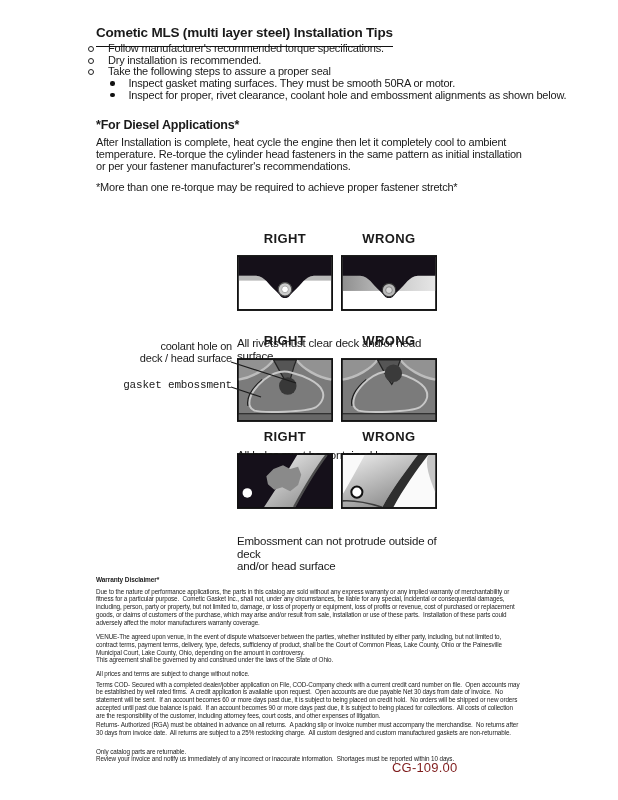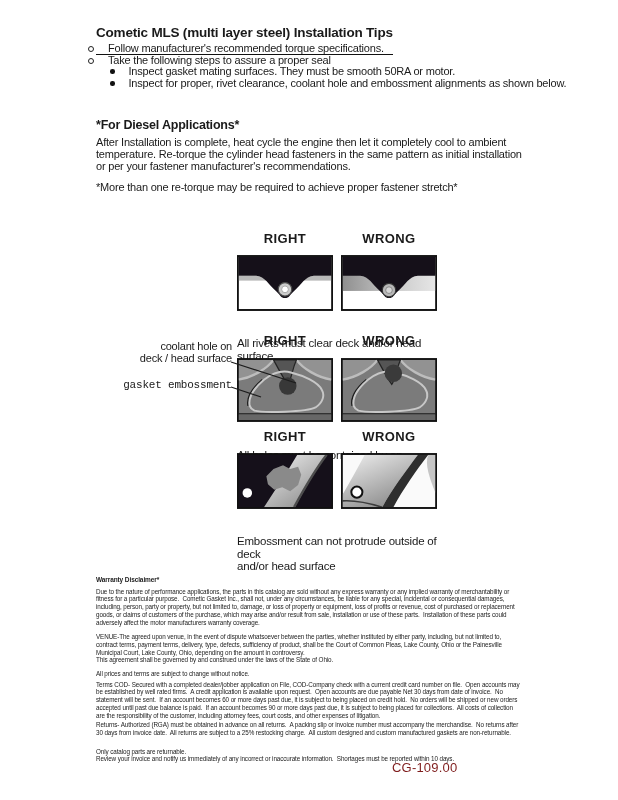--- a/index.html
+++ b/index.html
@@ -1,19 +1,19 @@
 <!DOCTYPE html>
 <html><head>
 <meta charset="utf-8">
 <style>
   html,body{margin:0;padding:0;background:#ffffff;}
   .page{position:relative;width:618px;height:800px;background:#ffffff;overflow:hidden;
         font-family:"Liberation Sans",sans-serif;color:#1a1a1a;}
   .title{position:absolute;left:96px;top:25px;font-size:13.5px;font-weight:bold;letter-spacing:-0.2px;
-         border-bottom:1.5px solid #111;padding-bottom:14px;white-space:nowrap;}
+         border-bottom:1.5px solid #111;padding-bottom:6px;white-space:nowrap;}
   .tips{position:absolute;left:88px;top:43px;font-size:11px;letter-spacing:-0.2px;line-height:11.7px;}
   .tip-row{display:flex;align-items:flex-start;white-space:nowrap;gap:10px;}
   .tip-row.sub{margin-left:22px;}
   .b-circle{flex:0 0 auto;width:4px;height:4px;border:1px solid #222;border-radius:50%;margin:3px 4px 0 0;}
   .b-dot{flex:0 0 auto;width:4.5px;height:4.5px;background:#111;border-radius:50%;margin:3px 4px 0 0;}
   .diesel{position:absolute;left:96px;top:119px;font-size:11px;letter-spacing:-0.2px;line-height:12px;}
   .diesel h2{margin:0 0 5px 0;font-size:12.5px;letter-spacing:-0.2px;}
   .diesel p{margin:0 0 9px 0;white-space:pre-line;}
   .diesel p.note{margin:0;}
   .dgroup{position:absolute;width:200px;}
@@ -40,20 +40,24 @@
 
   <div class="title">Cometic MLS (multi layer steel) Installation Tips</div>
 
   <div class="tips">
     <div class="tip-row">
         <span class="b-circle"></span>
         <span>Follow manufacturer's recommended torque specifications.</span>
       </div>
     <div class="tip-row">
         <span class="b-circle"></span>
+        <span>Dry installation is recommended.</span>
+      </div>
+    <div class="tip-row">
+        <span class="b-circle"></span>
         <span>Take the following steps to assure a proper seal</span>
       </div>
     <div class="tip-row sub">
         <span class="b-dot"></span>
         <span>Inspect gasket mating surfaces.  They must be smooth 50RA or motor.</span>
       </div>
     <div class="tip-row sub">
         <span class="b-dot"></span>
         <span>Inspect for proper, rivet clearance, coolant hole and embossment alignments as shown below.</span>
       </div>

